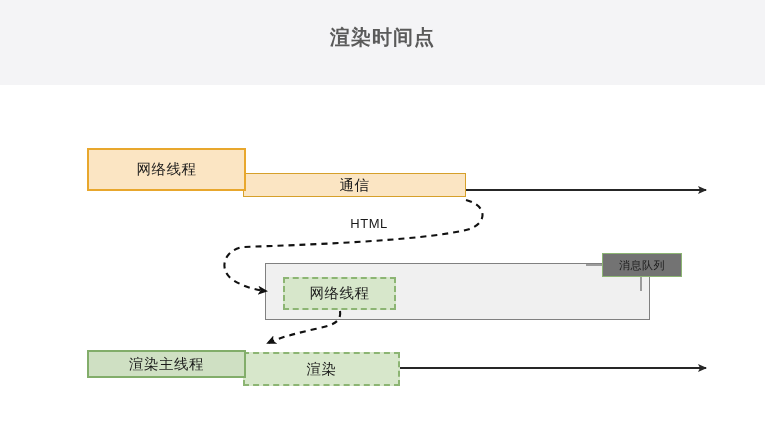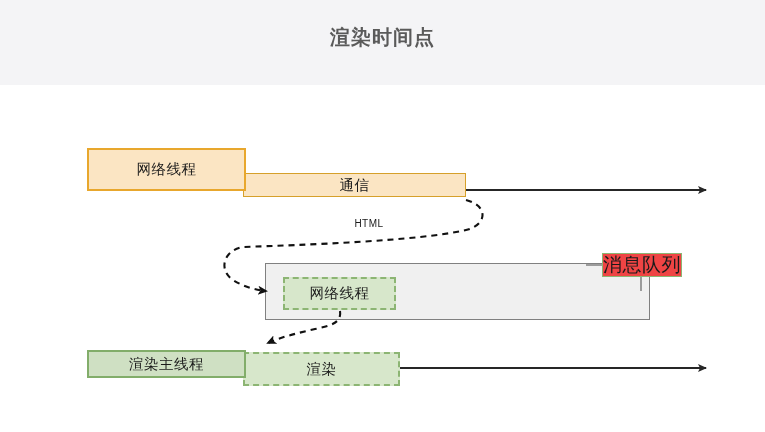--- a/index.html
+++ b/index.html
@@ -106,31 +106,31 @@
     height: 33px;
     background: #d7e7cb;
     border: 2px dashed #8cb573;
     z-index: 4;
   }
   #message-queue-label {
     left: 602px;
     top: 168px;
     width: 80px;
     height: 24px;
-    background: #ef4444;
+    background: #737373;
     border: 1.5px solid #8cb573;
-    font-size: 19px;
+    font-size: 11px;
     z-index: 7;
   }
   #html-label {
     left: 340px;
     top: 129px;
     width: 58px;
     height: 18px;
-    font-size: 10px;
+    font-size: 13px;
     color: #1a1a1a;
     background: transparent;
     z-index: 7;
   }
   svg#wires {
     position: absolute;
     left: 0;
     top: 0;
     width: 765px;
     height: 347px;

